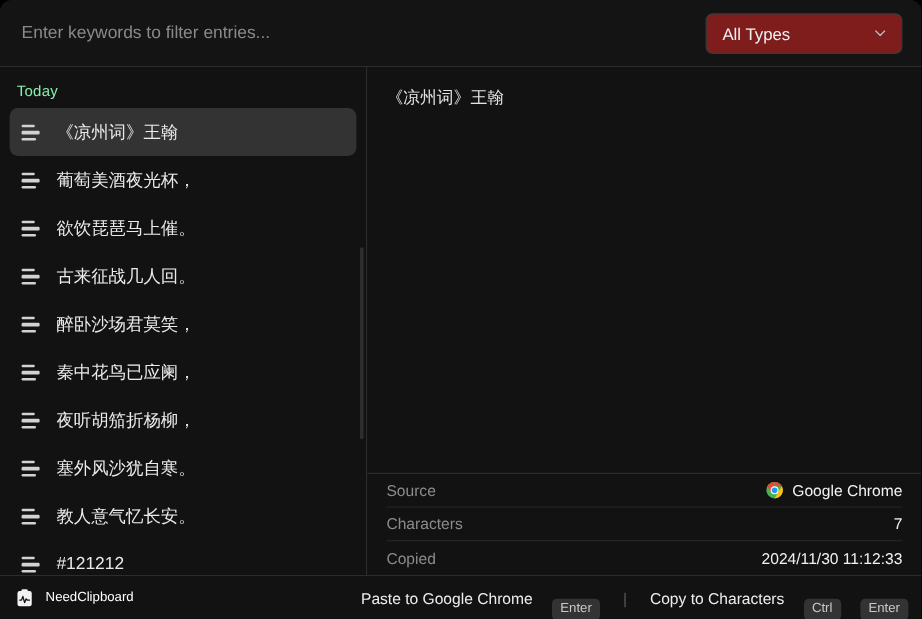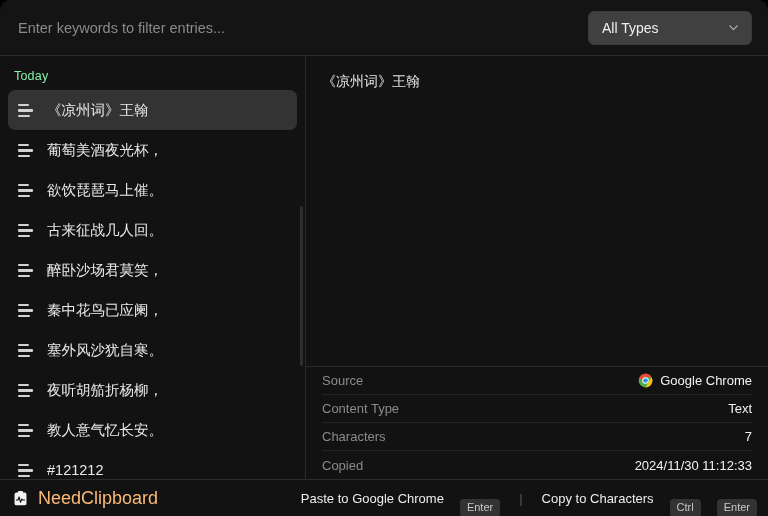--- a/index.html
+++ b/index.html
@@ -38,21 +38,21 @@
     color: #e6e6e6;
     font-size: 14.5px;
     font-family: "Liberation Sans", sans-serif;
     padding: 0 2px;
   }
   .search-input::placeholder { color: #8a8a8a; }
 
   .type-select {
     flex: 0 0 auto;
     width: 164px; height: 34px;
-    background: #404040;
+    background: #7f1d1d;
     border: 1px solid #3a3a3a;
     border-radius: 6px;
     display: flex;
     align-items: center;
     justify-content: space-between;
     padding: 0 11px 0 13px;
     cursor: pointer;
     margin-left: 36px;
   }
   .type-select .label { color: #f0f0f0; font-size: 14px; }
@@ -175,21 +175,21 @@
     border-top: 1px solid #2c2c2c;
     display: flex;
     align-items: center;
     padding: 0 11px 0 12px;
   }
   .brand {
     display: flex;
     align-items: center;
     gap: 9px;
   }
-  .brand-name { color: #fdba74; font-size: 18px; }
+  .brand-name { color: #ffffff; font-size: 11px; }
   .clip-icon { width: 17px; height: 17px; display: block; }
   .shortcuts {
     margin-left: auto;
     display: flex;
     align-items: center;
     gap: 16px;
   }
   .sc-text { color: #ededed; font-size: 13px; }
   .kbd {
     background: #333333;
@@ -269,29 +269,29 @@
               <i></i>
             </span>
             <span class="li-text">秦中花鸟已应阑，</span>
           </div>
           <div class="list-item">
             <span class="li-icon">
               <i></i>
               <i></i>
               <i></i>
             </span>
+            <span class="li-text">夜听胡笳折杨柳，</span>
+          </div>
+          <div class="list-item">
+            <span class="li-icon">
+              <i></i>
+              <i></i>
+              <i></i>
+            </span>
             <span class="li-text">塞外风沙犹自寒。</span>
-          </div>
-          <div class="list-item">
-            <span class="li-icon">
-              <i></i>
-              <i></i>
-              <i></i>
-            </span>
-            <span class="li-text">夜听胡笳折杨柳，</span>
           </div>
           <div class="list-item">
             <span class="li-icon">
               <i></i>
               <i></i>
               <i></i>
             </span>
             <span class="li-text">教人意气忆长安。</span>
           </div>
           <div class="list-item">
@@ -317,26 +317,20 @@
                 <path d="M24 2 A22 22 0 0 1 43.2 13.2 L24 13.2 Z" fill="#f44336"></path>
                 <path d="M43.2 13.2 A22 22 0 0 1 24 46 L33 30 Z" fill="#ffc107"></path>
                 <path d="M24 2 A22 22 0 0 0 5 13.5 L15 30 Z" fill="#f44336"></path>
                 <circle cx="24" cy="24" r="10.5" fill="#fff"></circle>
                 <circle cx="24" cy="24" r="7.5" fill="#2196f3"></circle>
               </svg>
               <span>Google Chrome</span>
             </span>
           </div>
           <div class="meta-row">
-            <span class="meta-label">Content Type</span>
-            <span class="meta-value">
-              <span>Text</span>
-            </span>
-          </div>
-          <div class="meta-row">
             <span class="meta-label">Characters</span>
             <span class="meta-value">
               <span>7</span>
             </span>
           </div>
           <div class="meta-row">
             <span class="meta-label">Copied</span>
             <span class="meta-value">
               <span>2024/11/30 11:12:33</span>
             </span>

